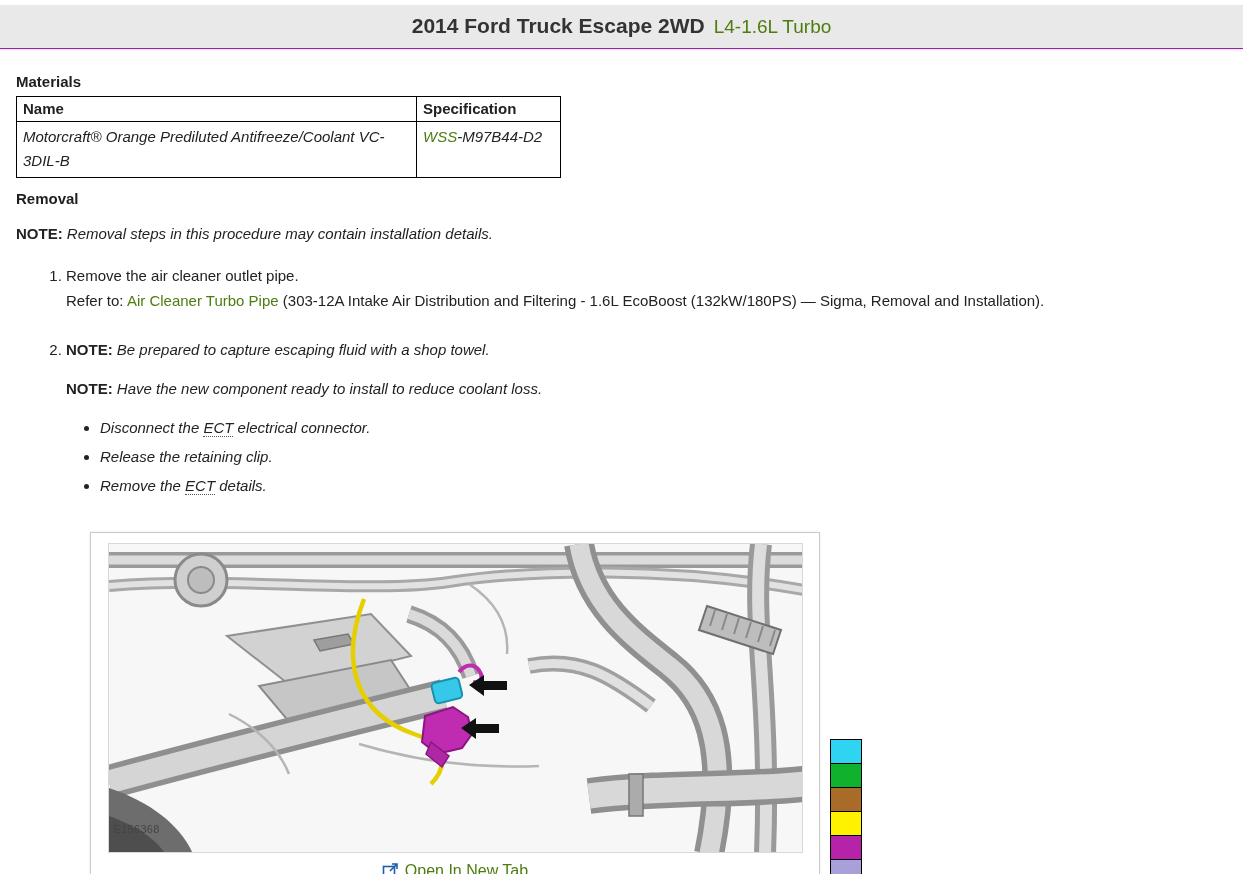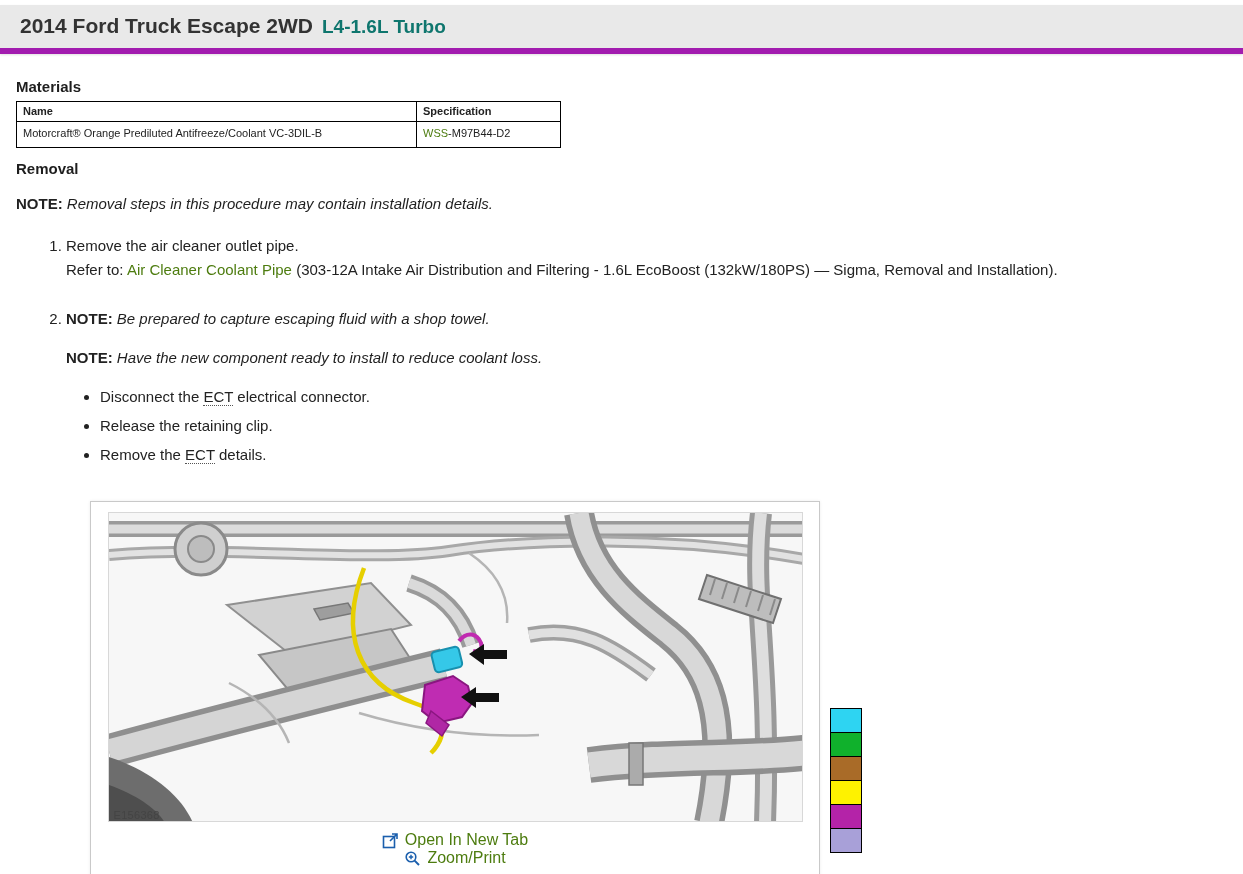--- a/index.html
+++ b/index.html
@@ -8,60 +8,61 @@
     font-family: "Liberation Sans", sans-serif;
     font-size: 15px;
     color: #222;
     width: 1243px;
     min-height: 874px;
   }
   
   .titlebar {
     margin-top: 5px;
     background: #e9e9e9;
-    border-bottom: 6px solid #a21caf;
+    border-bottom: 1px solid #a21caf;
     box-shadow: 0 1px 2px rgba(0,0,0,.12);
     padding: 9px 20px 10px;
     display: flex;
     align-items: baseline;
     gap: 9px;
+    justify-content: center;
   }
   .title { font-size: 21px; font-weight: bold; color: #333; }
-  .subtitle { font-size: 19px; font-weight: bold; color: #0f766e; }
+  .subtitle { font-size: 19px; font-weight: normal; color: #4d7c0f; }
 
   
   .content { padding: 0 16px; }
   .section-heading { font-weight: bold; font-size: 15px; margin: 24px 0 6px; color: #1e1e1e; }
   .section-heading.removal { margin-top: 12px; }
 
   table.materials { border-collapse: collapse; margin: 2px 0 0; }
   table.materials th, table.materials td {
     border: 1px solid #000;
     padding: 3px 6px 4px;
     text-align: left;
     vertical-align: top;
-    font-size: 11px;
+    font-size: 15px;
   }
   table.materials th { font-weight: bold; }
   .col-name { width: 400px; }
   .col-spec { width: 144px; }
-  table.materials td { line-height: 1.6; }
+  table.materials td { line-height: 1.6; font-style: italic; }
 
   a.link { color: #4d7c0f; text-decoration: none; cursor: pointer; }
 
   .note { margin: 16px 0; line-height: 1.4; }
   .note b { font-weight: bold; font-style: normal; }
   .note i { font-style: italic; color: #1f1f1f; }
 
   ol.steps { margin: 20px 0 0; padding-left: 50px; }
   ol.steps > li { margin-bottom: 24px; line-height: 1.65; }
   ol.steps .note { margin: 0 0 18px; }
   ol.steps .note.first { margin-top: 0; }
 
-  ul.substeps { margin: 16px 0 0; padding-left: 34px; list-style: disc; }
+  ul.substeps { margin: 16px 0 0; padding-left: 34px; list-style: disc; font-style: italic; }
   ul.substeps li { margin-bottom: 8px; line-height: 1.4; }
 
   .abbr { border-bottom: 1px dotted #555; }
 
   
   .figure-wrap { position: relative; margin: 36px 0 20px 74px; }
   .figure-box {
     width: 730px;
     border: 1px solid #c9c9c9;
     background: #fff;
@@ -74,21 +75,21 @@
     height: 310px;
     margin: 0 auto;
     border: 1px solid #d8d8d8;
     background: #f7f7f7;
     overflow: hidden;
   }
   .fig-image svg { display:block; }
   .fig-code {
     position: absolute;
     left: 5px;
-    bottom: 0;
+    bottom: 17px;
     font-size: 11px;
     color: #444;
     letter-spacing: .3px;
   }
   .fig-footer {
     display: flex;
     justify-content: flex-start;
     align-items: center;
     padding: 9px 8px 4px;
     font-size: 16px;
@@ -131,21 +132,21 @@
   <div class="section-heading removal">Removal</div>
 
   <p class="note">
     <b>NOTE:</b>
     <i>Removal steps in this procedure may contain installation details.</i>
   </p>
 
   <ol class="steps">
     <li>
       <div>Remove the air cleaner outlet pipe.</div>
-      <div><span>Refer to: </span><a href="#" class="link">Air Cleaner Coolant Pipe</a><span> (303-12A Intake Air Distribution and Filtering - 1.6L EcoBoost (132kW/180PS) — Sigma, Removal and Installation).</span></div>
+      <div><span>Refer to: </span><a href="#" class="link">Air Cleaner Turbo Pipe</a><span> (303-12A Intake Air Distribution and Filtering - 1.6L EcoBoost (132kW/180PS) — Sigma, Removal and Installation).</span></div>
     </li>
     <li>
       <p class="note">
         <b>NOTE:</b>
         <i>Be prepared to capture escaping fluid with a shop towel.</i>
       </p>
       <p class="note first">
         <b>NOTE:</b>
         <i>Have the new component ready to install to reduce coolant loss.</i>
       </p>

